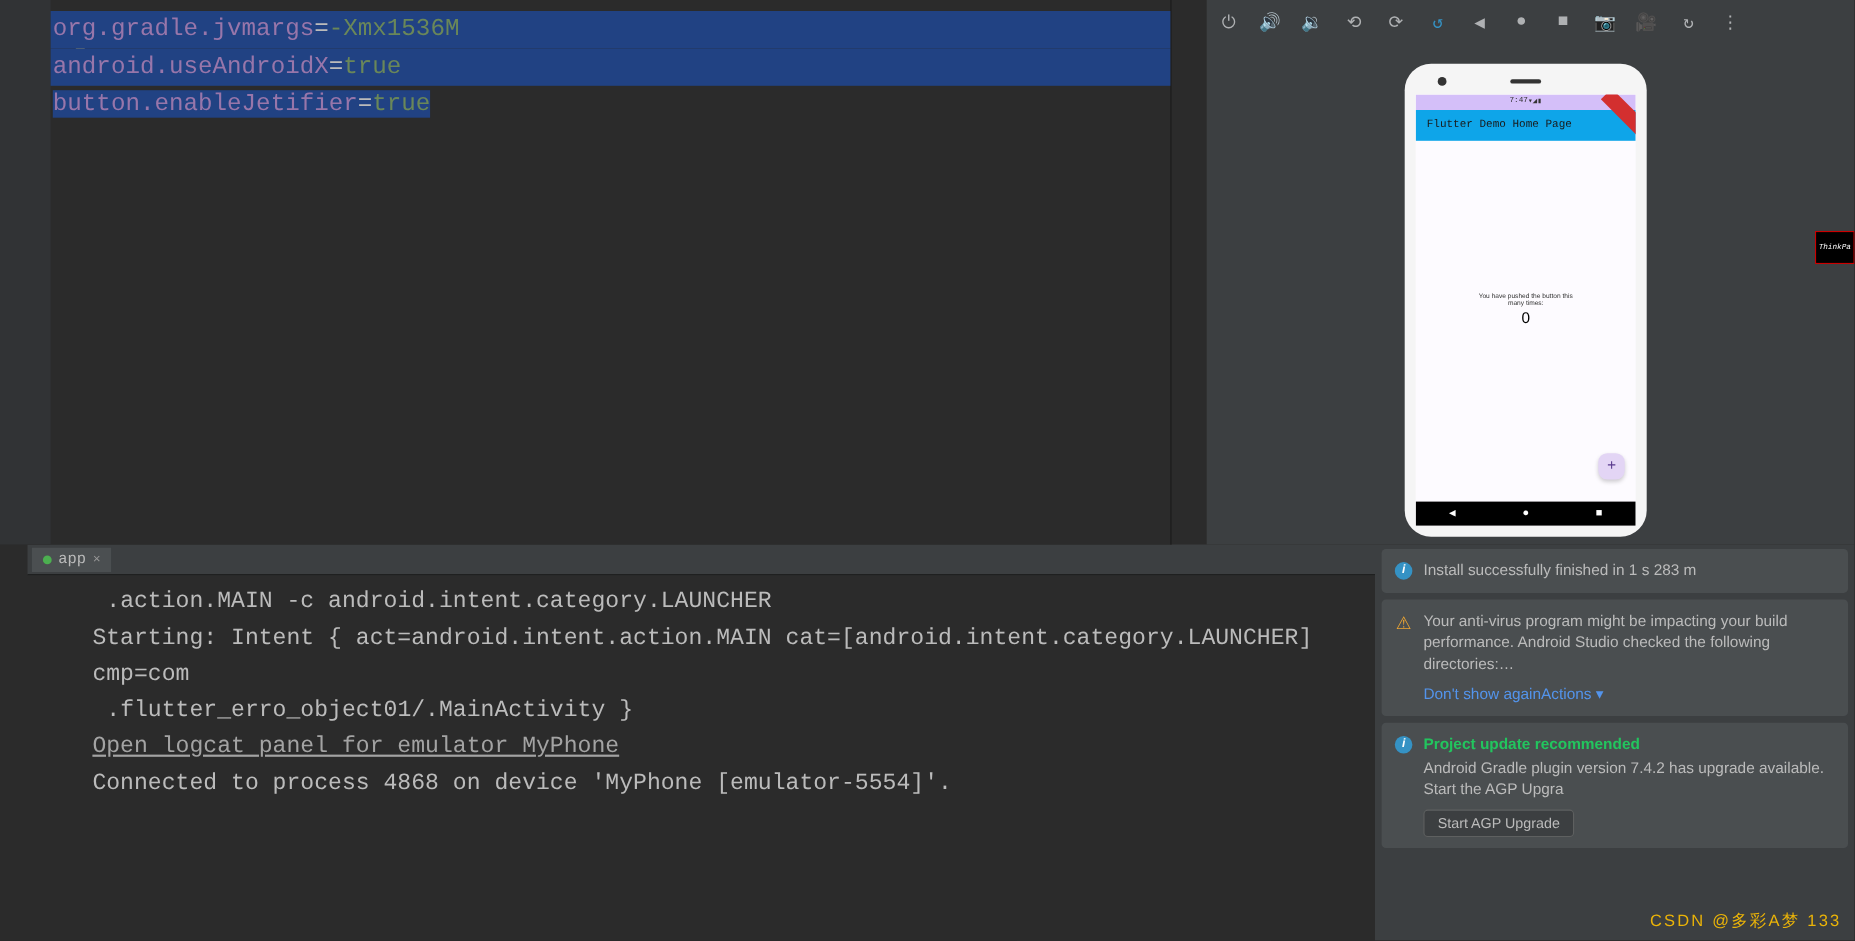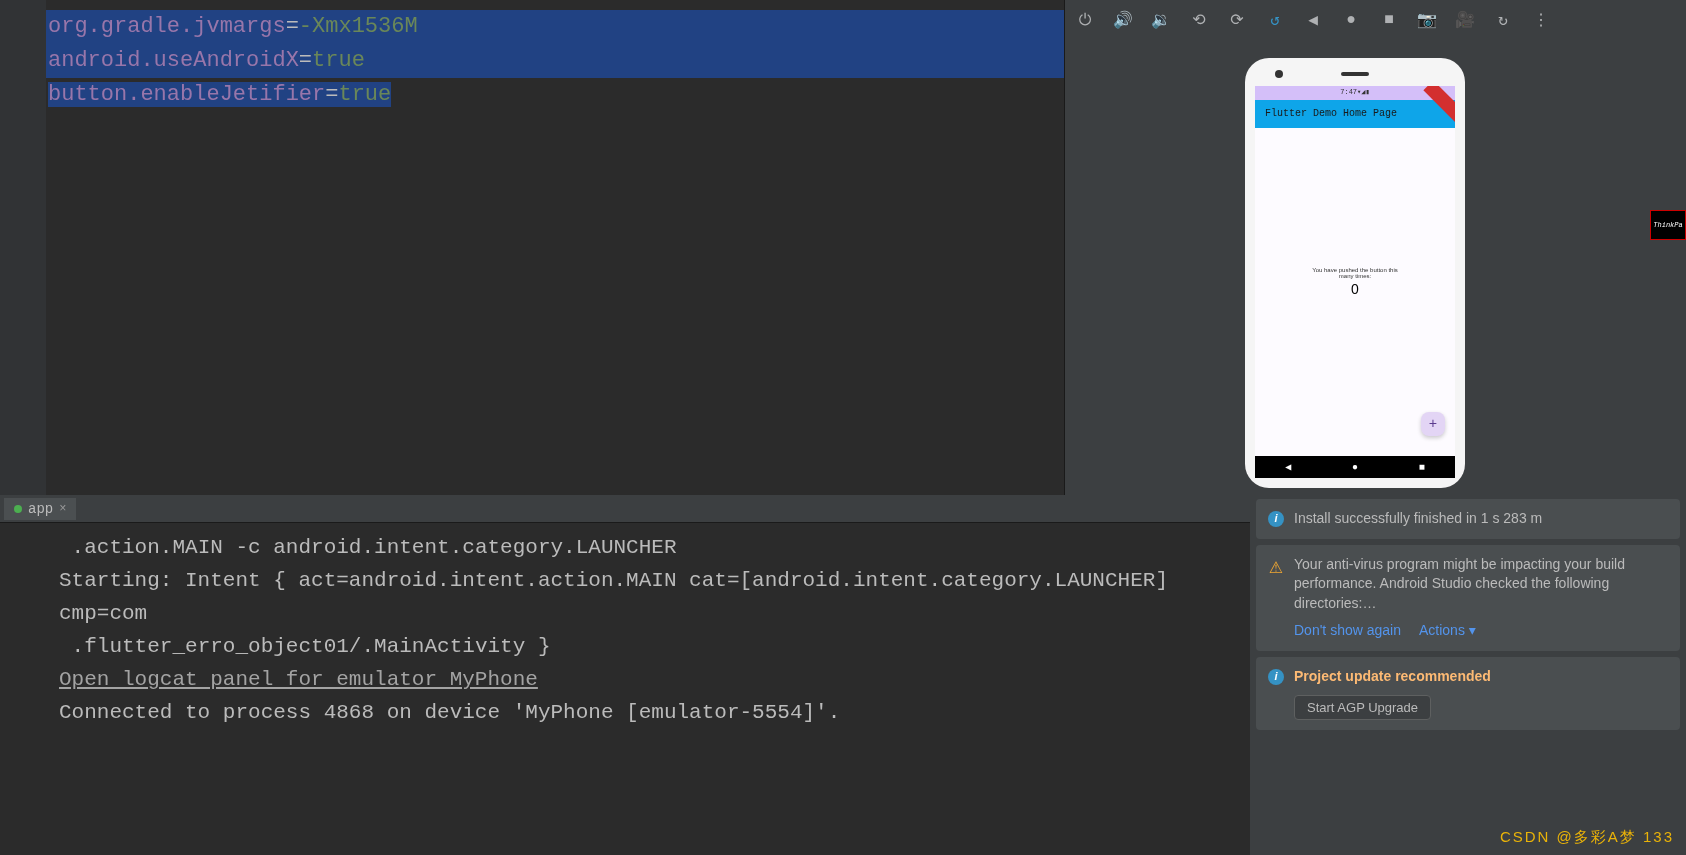--- a/index.html
+++ b/index.html
@@ -8,20 +8,21 @@
       font-family: Consolas, "Courier New", monospace;
       color: #bbbbbb;
       overflow: hidden;
       width: 1686px;
       height: 855px;
       position: relative;
     }
     .top-area {
       display: flex;
       height: 495px;
+      gap: 32px;
     }
     .editor-panel {
       flex: 0 0 1065px;
       position: relative;
       background: #2b2b2b;
       border-right: 1px solid #1a1a1a;
     }
     .gutter {
       position: absolute;
       left: 0;
@@ -213,20 +214,21 @@
       justify-content: center;
       font-style: italic;
     }
     .bottom-area {
       height: 360px;
       display: flex;
     }
     .console-panel {
       flex: 0 0 1250px;
       background: #2b2b2b;
+      padding-left: 25px;
     }
     .console-tab {
       height: 28px;
       background: #3c3f41;
       border-bottom: 1px solid #1a1a1a;
       display: flex;
       align-items: center;
       padding-left: 4px;
     }
     .tab-item {
@@ -292,23 +294,23 @@
       justify-content: center;
       font-size: 11px;
       font-weight: bold;
       font-style: italic;
     }
     .notif-icon.warn {
       color: #f0a732;
       font-size: 16px;
       text-align: center;
     }
-    .notif-title { font-weight: bold; color: #fdba74; }
+    .notif-title { font-weight: bold; color: #22c55e; }
     .notif-body { margin-left: 26px; margin-top: 2px; color: #bbbbbb; }
-    .notif-actions { margin-left: 26px; margin-top: 8px; display: flex; gap: 18px; }
+    .notif-actions { margin-left: 26px; margin-top: 8px; display: flex; }
     .notif-link { color: #5394ec; cursor: pointer; }
     .notif-button {
       background: #3c3f41;
       border: 1px solid #5e6060;
       color: #bbbbbb;
       padding: 4px 12px;
       border-radius: 4px;
       cursor: pointer;
       font-size: 13px;
     }
@@ -422,20 +424,21 @@
         <span class="notif-link">Don't show again</span>
         <span class="notif-link">Actions ▾</span>
       </div>
     </div>
 
     <div class="notif">
       <div class="notif-header">
         <div class="notif-icon info">i</div>
         <div class="notif-title">Project update recommended</div>
       </div>
+      <div class="notif-body">Android Gradle plugin version 7.4.2 has upgrade available. Start the AGP Upgra</div>
       <div class="notif-actions">
         <button class="notif-button">Start AGP Upgrade</button>
       </div>
     </div>
   </div>
 </div>
 
 <div class="watermark">CSDN @多彩A梦 133</div>
 
 </body></html>

